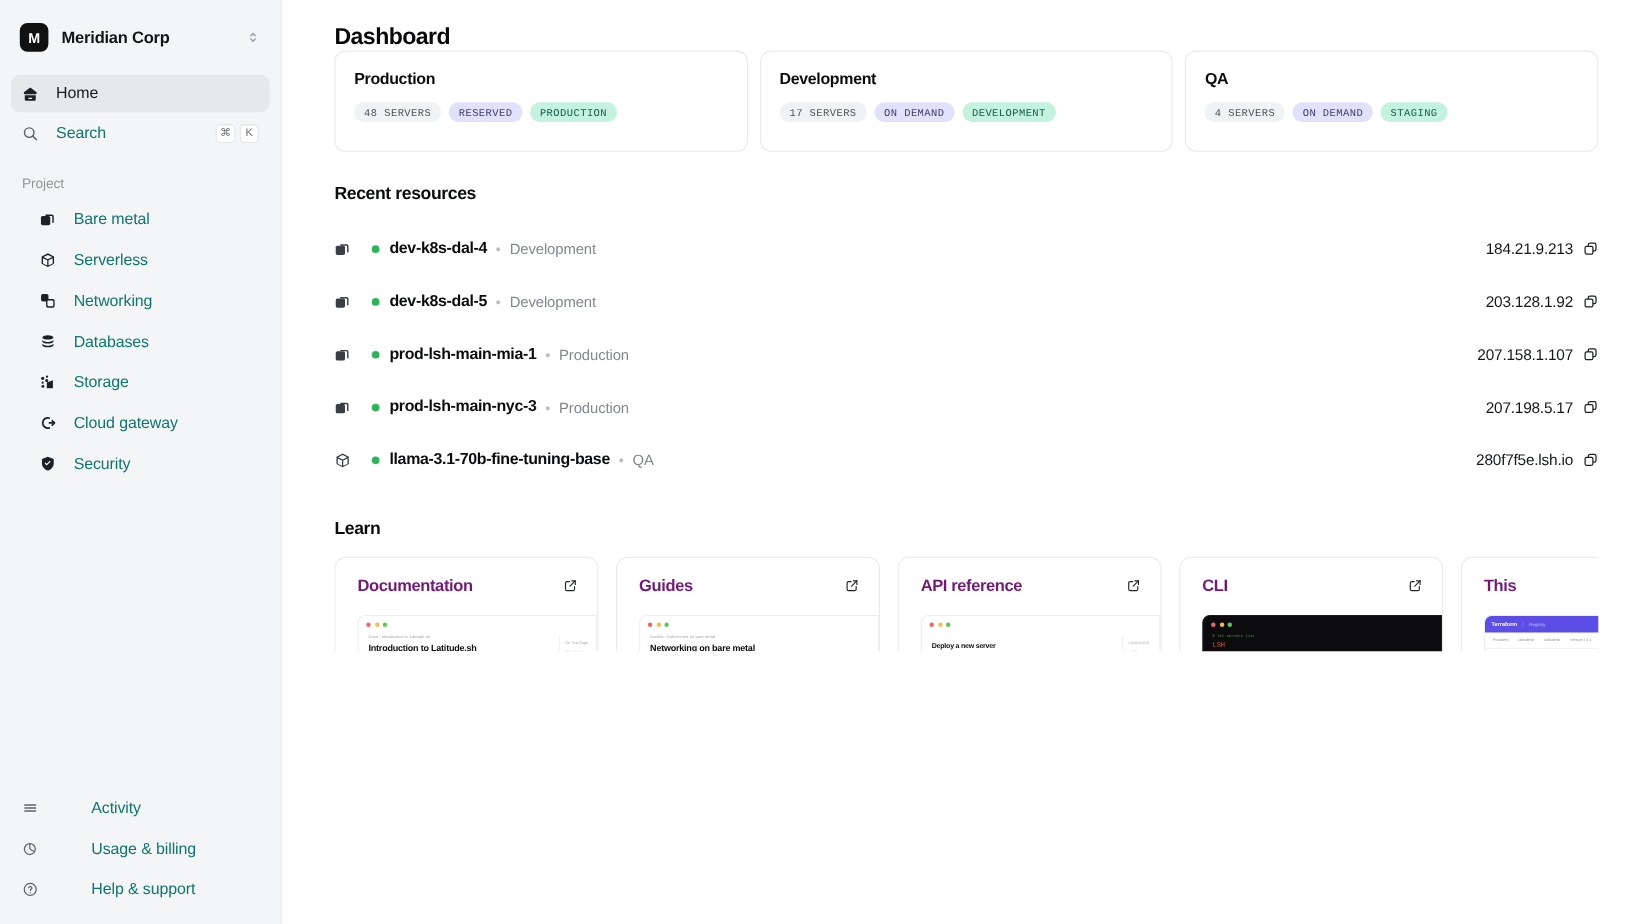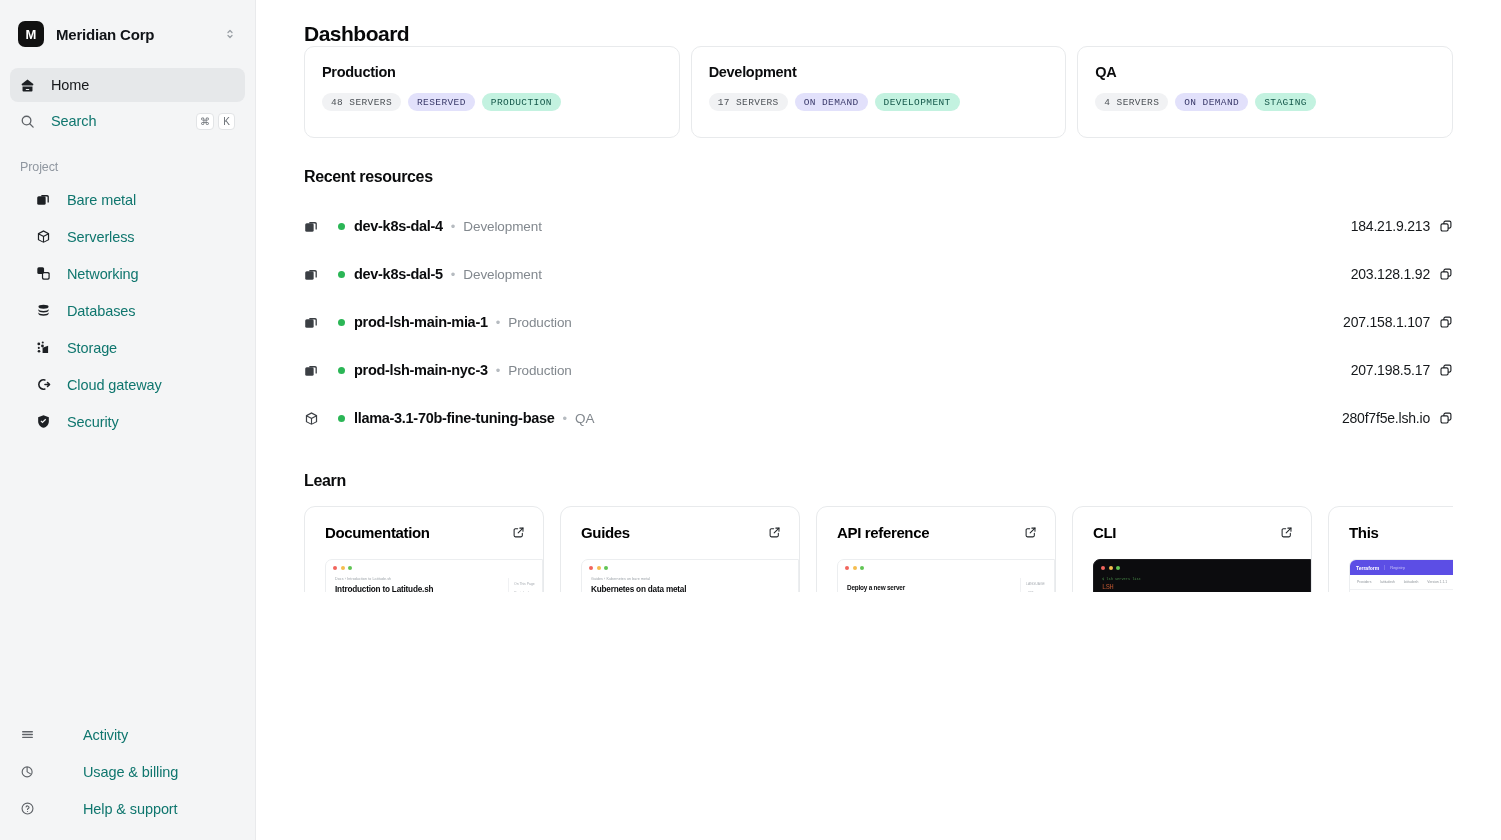--- a/index.html
+++ b/index.html
@@ -181,21 +181,21 @@
     overflow: hidden;
     position: relative;
     cursor: pointer;
   }
   .learn-head {
     display: flex; align-items: center;
     padding: 17px 18px 0 20px;
   }
   .learn-title {
     font-size: 15px; font-weight: 700;
-    letter-spacing: -0.35px; color: #000000;
+    letter-spacing: -0.35px; color: #701a75;
   }
   .ext-ico { margin-left: auto; color: #22262a; display: flex; }
   .preview {
     position: absolute; left: 20px; right: 0; top: 52px; bottom: 0;
     border: 1px solid #eceef0; border-top-left-radius: 7px;
     background: #ffffff; overflow: hidden;
   }
   .preview.dark { background: #0c0c0e; border-color: #1b1b1f; }
   .pv-bar { display: flex; gap: 3.5px; padding: 6px 0 0 7px; }
   .pv-dot { width: 4px; height: 4px; border-radius: 50%; }
@@ -620,21 +620,21 @@
           </span>
         </div>
         <div class="preview">
           <div class="pv-bar">
             <span class="pv-dot d-r"></span>
               <span class="pv-dot d-y"></span>
               <span class="pv-dot d-g"></span>
           </div>
           <div class="pv-body">
             <div class="pv-crumb">Guides  ›  Kubernetes on bare metal</div>
-            <div class="pv-h1">Kubernetes on data metal</div>
+            <div class="pv-h1">Networking on bare metal</div>
             <div class="pv-sub">From 0 to conformant Kubernetes on bare metal in 5 minutes.</div>
             <div class="pv-p">Running Kubernetes on virtual machines is the go-to way to get started with Kubernetes. EKS, GKE, and AKS are all popular Kubernetes services. You give away control of the underlying infrastructure in</div>
           </div>
         </div>
       </div>
 
       <div class="learn-card">
         <div class="learn-head">
           <div class="learn-title">API reference</div>
           <span class="ext-ico">

